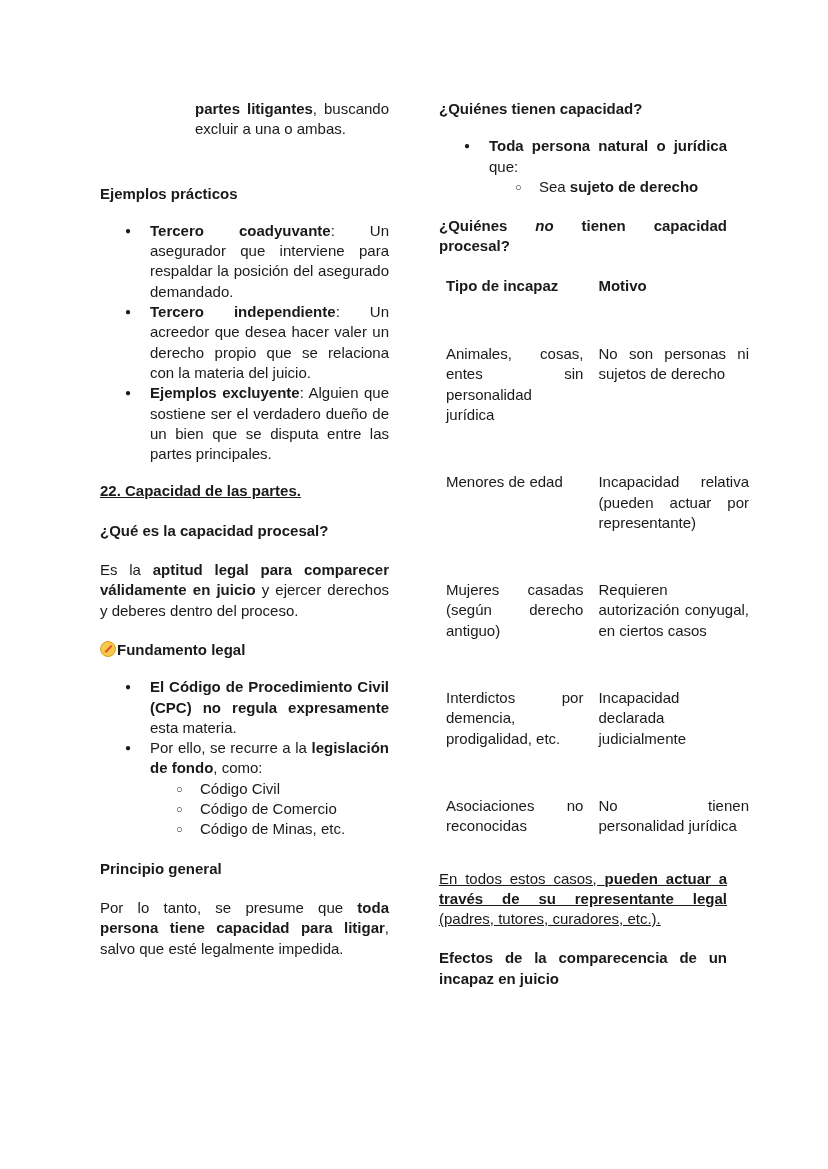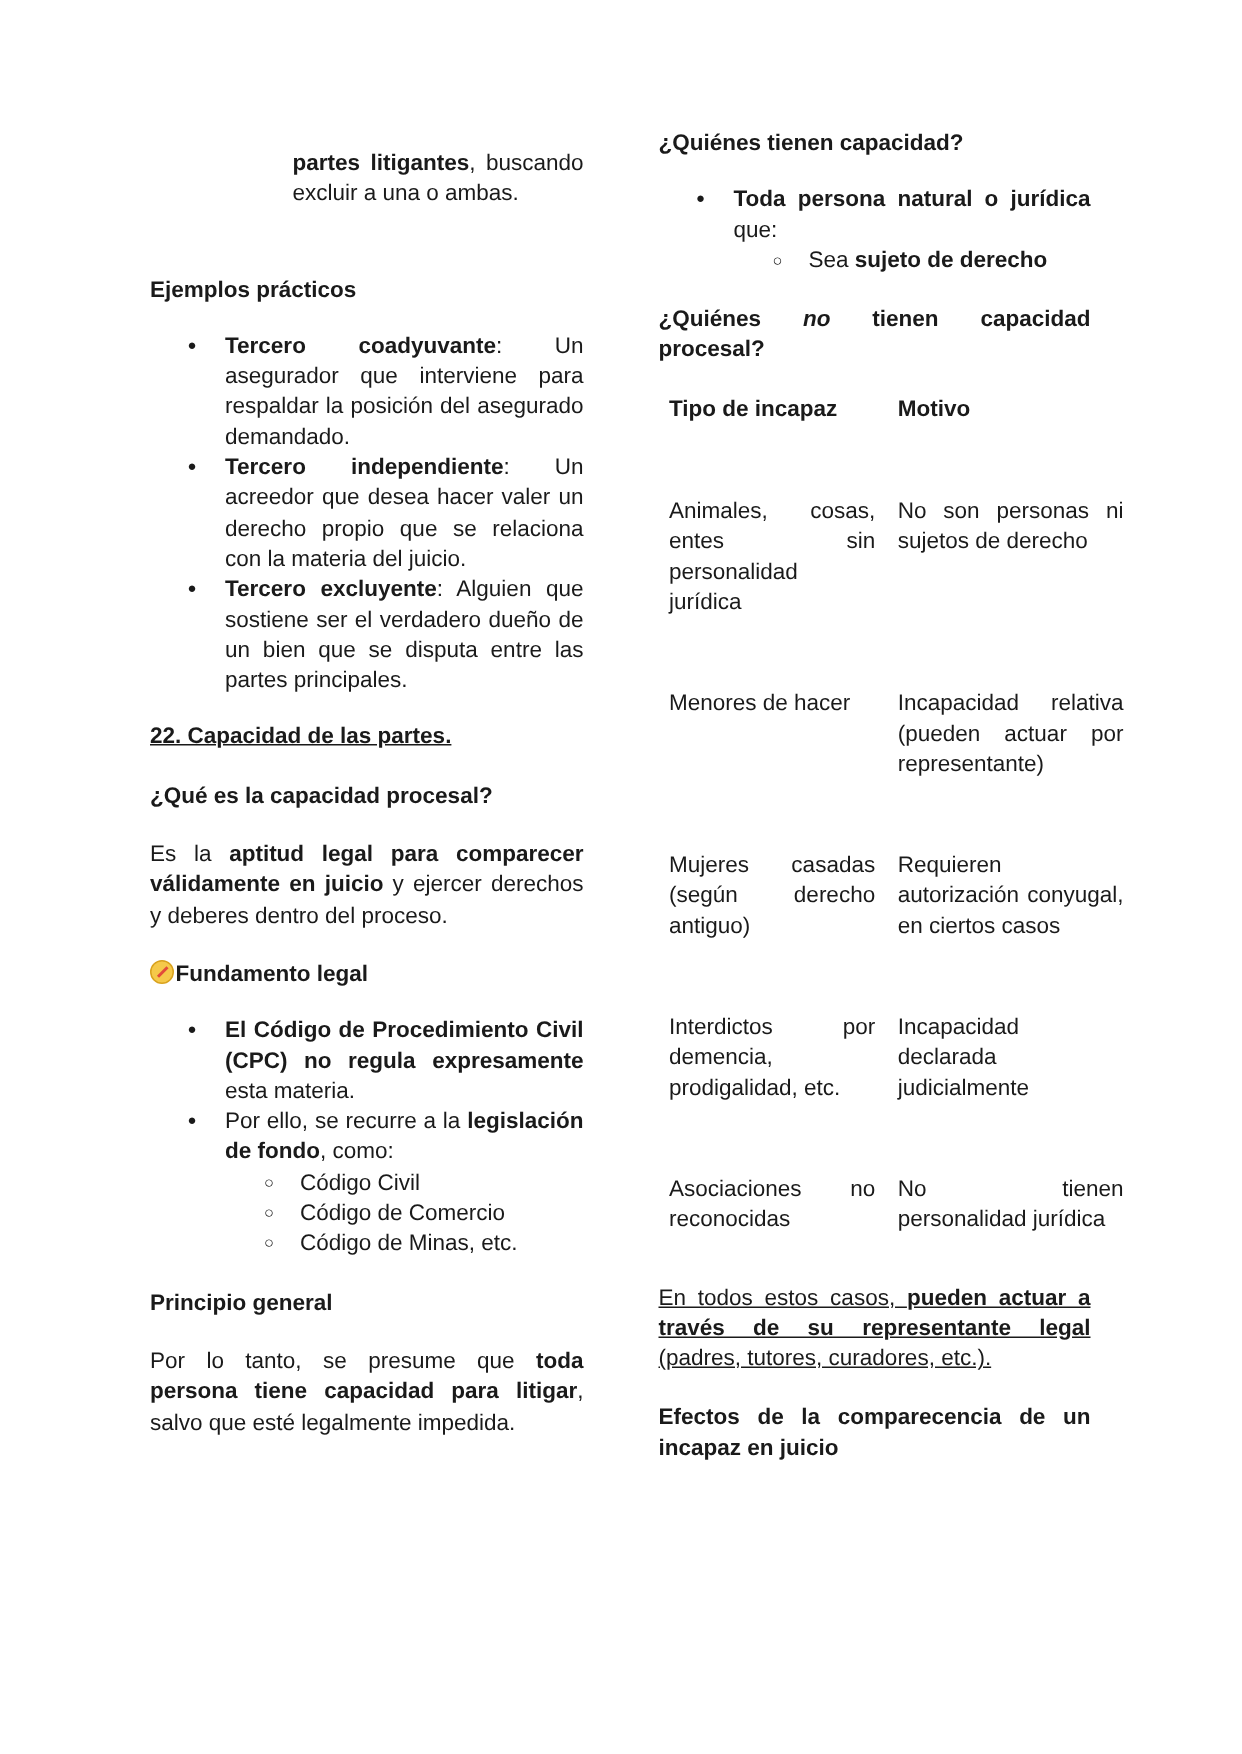--- a/index.html
+++ b/index.html
@@ -1,20 +1,20 @@
 <!DOCTYPE html>
 <html><head>
 <meta charset="utf-8">
 <style>
   html, body { margin: 0; padding: 0; background: #ffffff; }
   body { width: 828px; height: 1169px; position: relative; overflow: hidden;
          font-family: "Liberation Sans", sans-serif; color: #1a1a1a; font-size: 15px; line-height: 20.3px; }
   .col { position: absolute; }
   #left { left: 100px; top: 99px; width: 289px; }
-  #right { left: 439px; top: 86px; width: 288px; }
+  #right { left: 439px; top: 99px; width: 288px; }
   p { margin: 0; text-align: justify; }
   .b { font-weight: bold; }
   .heading { font-weight: bold; }
   .u { text-decoration: underline; }
   ul { margin: 0; padding: 0; list-style: none; }
   .l1 > li { position: relative; padding-left: 50px; text-align: justify; }
   .l1 > li::before { content: "\25CF"; position: absolute; left: 25px; top: 0; font-size: 10px; }
   .l2 > li { position: relative; padding-left: 50px; text-align: justify; }
   .l2 > li::before { content: "\25CB"; position: absolute; left: 27px; top: 0; font-size: 11px; }
   .compass { display: inline-block; width: 16px; height: 16px; border-radius: 50%; background: #f5c94a; border: 1px solid #d9a21e; position: relative; vertical-align: -2px; margin-right: 1px; box-sizing: border-box; }
@@ -30,21 +30,21 @@
 <div id="left" class="col">
   <p style="margin-left:95px;">
     <span class="b">partes litigantes</span><span>, buscando excluir a una o ambas.</span>
   </p>
 
   <p class="heading" style="margin-top:44px;">Ejemplos prácticos</p>
 
   <ul class="l1" style="margin-top:17px;">
     <li><span class="b">Tercero coadyuvante</span><span>: Un asegurador que interviene para respaldar la posición del asegurado demandado.</span></li>
     <li><span class="b">Tercero independiente</span><span>: Un acreedor que desea hacer valer un derecho propio que se relaciona con la materia del juicio.</span></li>
-    <li><span class="b">Tercero excluyente</span><span>: Alguien que sostiene ser el verdadero dueño de un bien que se disputa entre las partes principales.</span></li>
+    <li><span class="b">Ejemplos excluyente</span><span>: Alguien que sostiene ser el verdadero dueño de un bien que se disputa entre las partes principales.</span></li>
   </ul>
 
   <p class="heading u" style="margin-top:17px;">22. Capacidad de las partes.</p>
 
   <p class="heading" style="margin-top:19px;">¿Qué es la capacidad procesal?</p>
 
   <p style="margin-top:19px;">
     <span>Es la </span><span class="b">aptitud legal para comparecer válidamente en juicio</span><span> y ejercer derechos y deberes dentro del proceso.</span>
   </p>
 
@@ -92,21 +92,21 @@
     <tbody id="tbody">
         <tr>
           <td class="c1" style="font-weight: bold; padding-bottom: 48px; margin-left: 17px;">Tipo de incapaz</td>
           <td class="c2" style="font-weight: bold; padding-bottom: 48px;">Motivo</td>
         </tr>
         <tr>
           <td class="c1" style="padding-bottom: 47px;">Animales, cosas, entes sin personalidad jurídica</td>
           <td class="c2" style="padding-bottom: 47px;">No son personas ni sujetos de derecho</td>
         </tr>
         <tr>
-          <td class="c1" style="padding-bottom: 47px;">Menores de hacer</td>
+          <td class="c1" style="padding-bottom: 47px;">Menores de edad</td>
           <td class="c2" style="padding-bottom: 47px; margin-top: 28px;">Incapacidad relativa (pueden actuar por representante)</td>
         </tr>
         <tr>
           <td class="c1" style="padding-bottom: 47px;">Mujeres casadas (según derecho antiguo)</td>
           <td class="c2" style="padding-bottom: 47px;">Requieren autorización conyugal, en ciertos casos</td>
         </tr>
         <tr>
           <td class="c1" style="padding-bottom: 47px;">Interdictos por demencia, prodigalidad, etc.</td>
           <td class="c2" style="padding-bottom: 47px;">Incapacidad declarada judicialmente</td>
         </tr>

